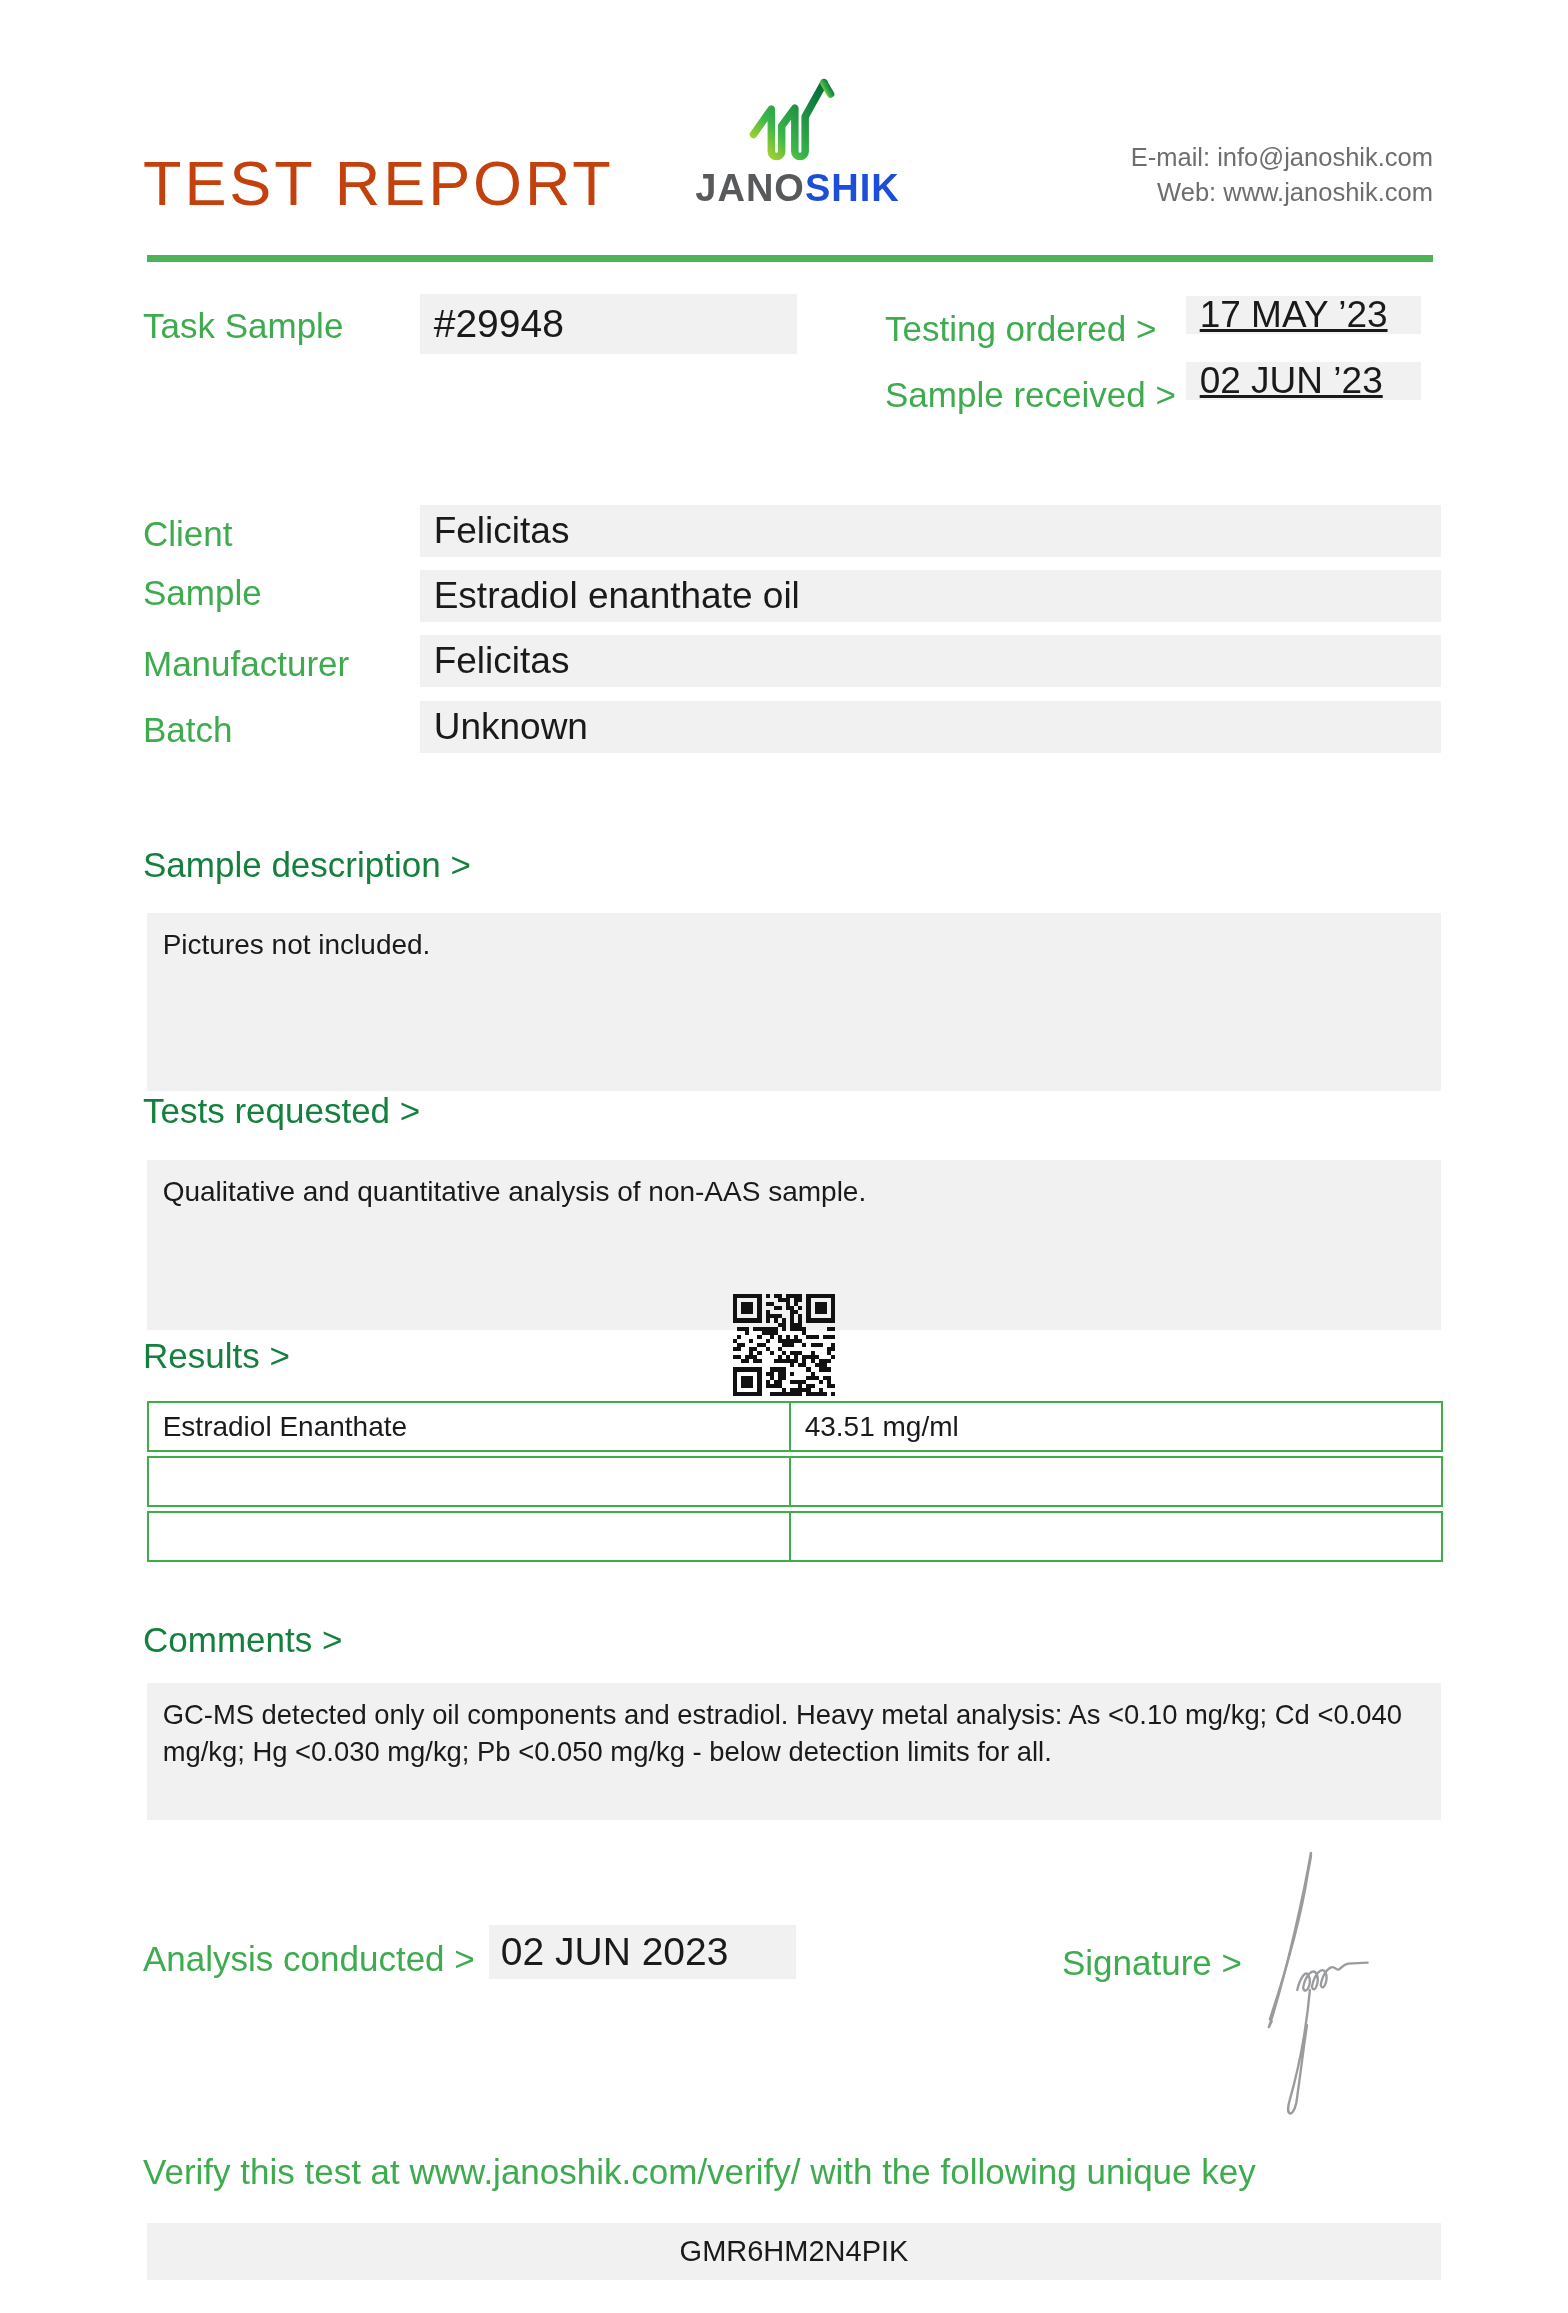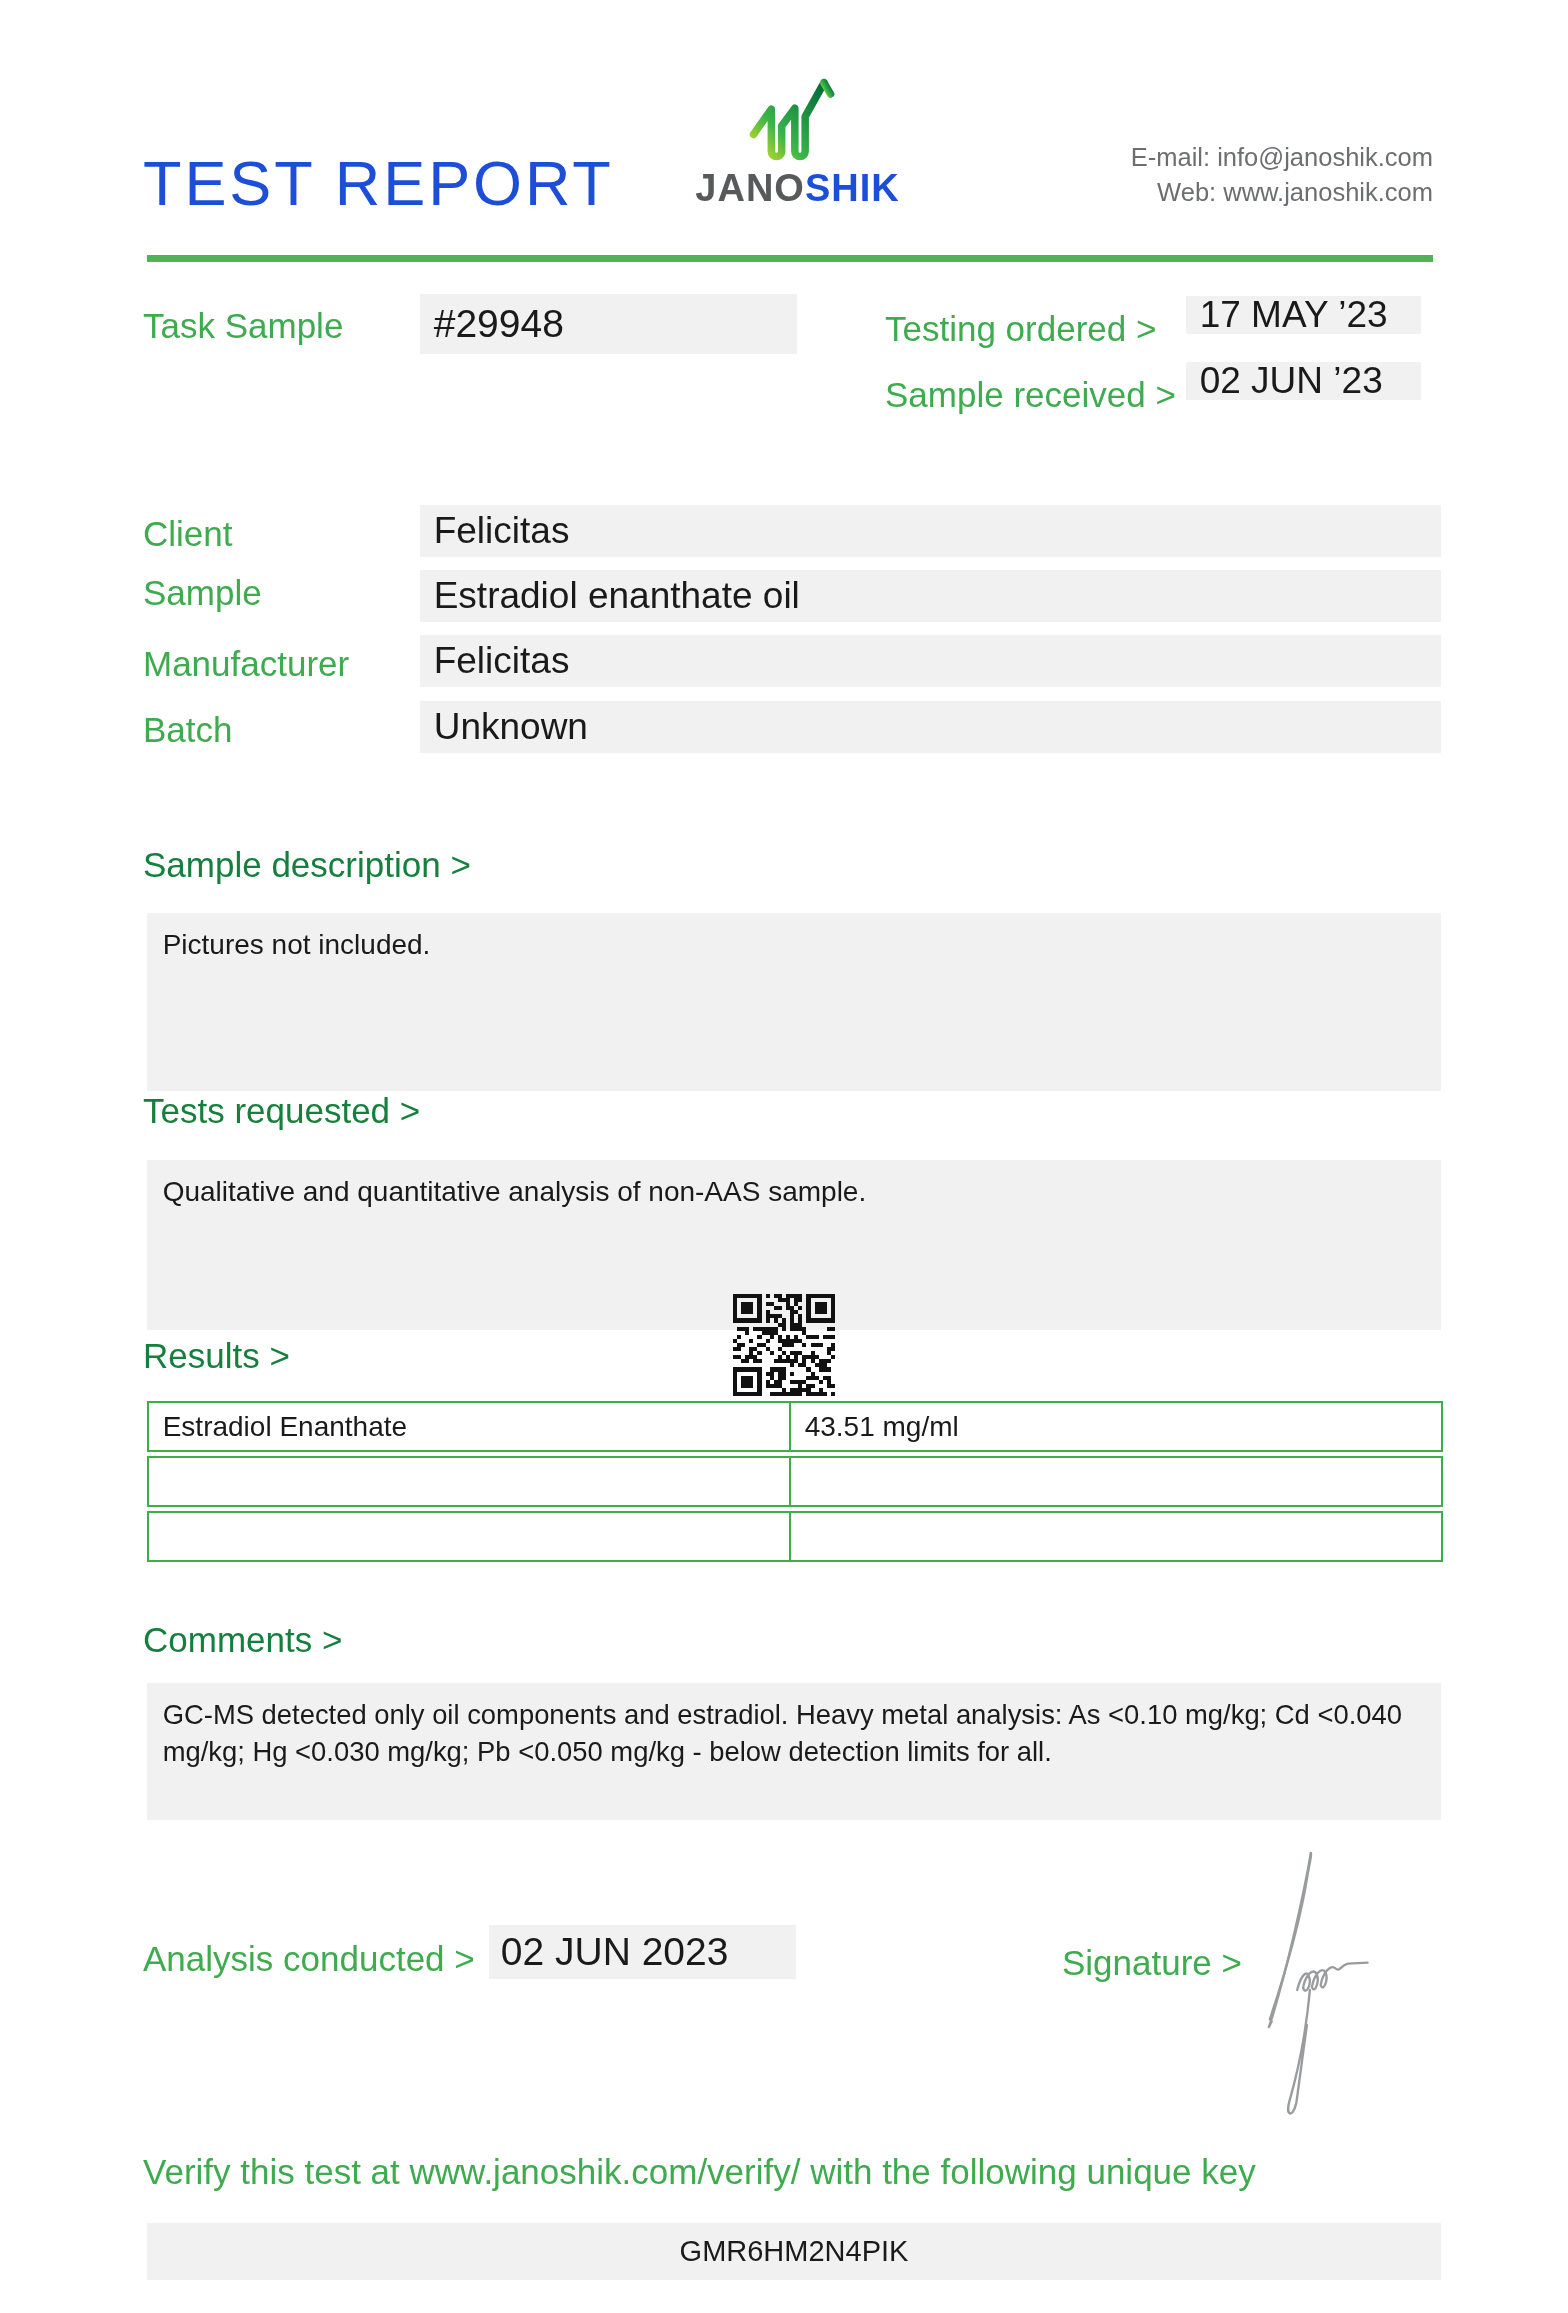--- a/index.html
+++ b/index.html
@@ -3,35 +3,35 @@
 <meta charset="utf-8">
 <style>
   html,body{margin:0;padding:0;background:#ffffff;}
   #page{
     position:relative;width:1568px;height:2313px;background:#ffffff;overflow:hidden;
     font-family:"Liberation Sans","DejaVu Sans",sans-serif;color:#1a1a1a;
   }
   .abs{position:absolute;}
   .graybox{background:#f1f1f2;}
   
-  .report-title{left:143px;top:147px;font-size:63px;letter-spacing:2.9px;color:#1d4ed8;font-weight:400;}
+  .report-title{left:143px;top:147px;font-size:63px;letter-spacing:2.9px;color:#c2410c;font-weight:400;}
   .logo-wrap{left:686px;top:74px;width:223px;height:137px;text-align:center;}
   .logo-icon{position:absolute;left:59px;top:0;width:94px;height:90px;}
   .logo-text{position:absolute;left:0;top:93px;width:223px;font-size:38px;font-weight:700;letter-spacing:1px;}
   .logo-jano{color:#58595b;}
   .logo-shik{color:#1d4ed8;}
   .contact{right:135px;top:140px;text-align:right;font-size:25.5px;color:#6d6e71;line-height:35px;}
   .header-rule{left:147px;top:255px;width:1286px;height:6.9px;background:#4cb357;}
   
   .lbl{font-size:35px;color:#3dab4e;font-weight:400;}
   .task-label{left:143px;top:306px;}
   .task-box{left:420px;top:294px;width:377px;height:60px;display:flex;align-items:center;padding-left:13.7px;box-sizing:border-box;font-size:39px;}
   .ordered-label{left:885px;top:309px;width:314px;text-align:left;}
   .received-label{left:885px;top:375px;width:314px;text-align:left;}
-  .date-box{width:235px;height:38px;display:flex;align-items:center;padding-left:13.7px;box-sizing:border-box;font-size:37px;}
+  .date-box{width:235px;height:38px;display:flex;align-items:center;padding-left:13.7px;box-sizing:border-box;font-size:37px;text-decoration:underline;}
   .ordered-box{left:1186px;top:296px;}
   .received-box{left:1186px;top:362px;}
   
   .field-label{left:143px;width:274px;}
   .field-box{left:420px;width:1021px;height:52px;display:flex;align-items:center;padding-left:13.7px;box-sizing:border-box;font-size:37px;}
   
   .section-heading{left:143px;font-size:35px;color:#15803d;}
   .section-box{left:147px;width:1294px;box-sizing:border-box;padding:12.7px 15.7px;font-size:28px;line-height:1.36;}
   
   .results-table{left:147px;top:1401px;width:1296px;}

